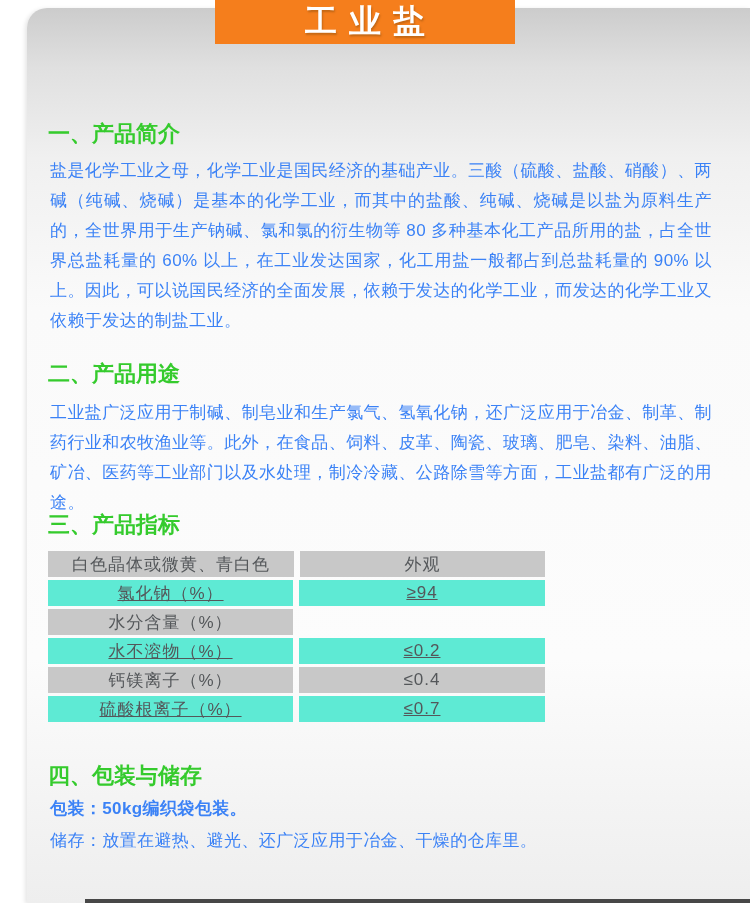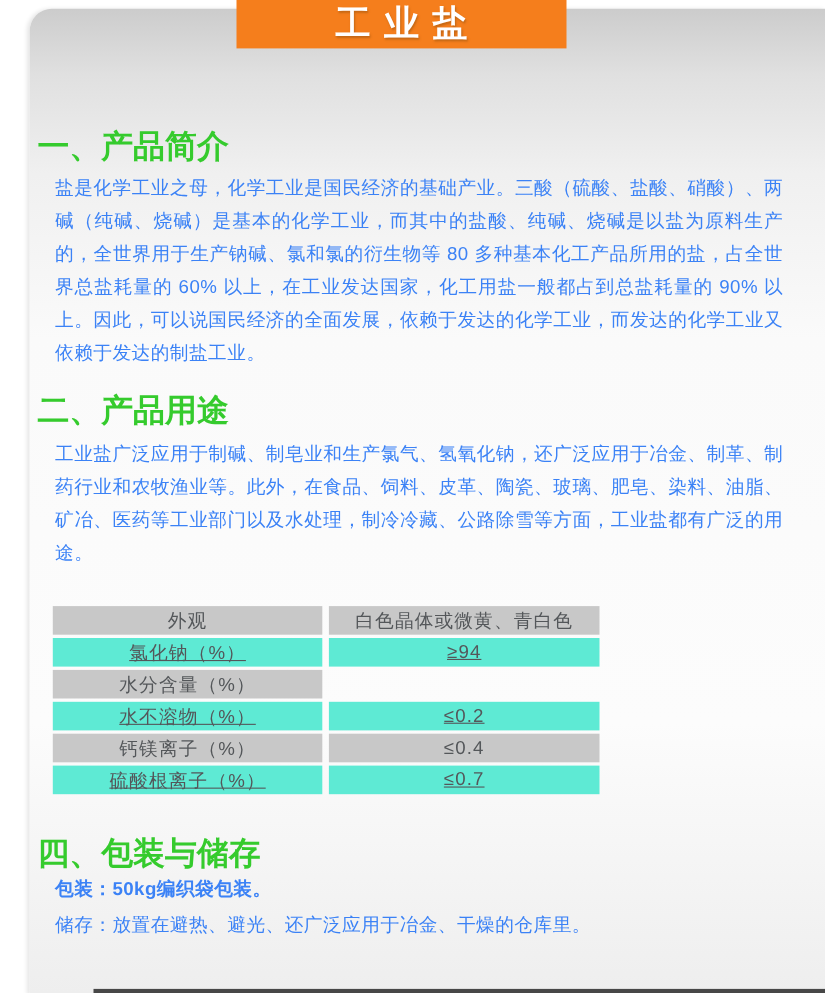--- a/index.html
+++ b/index.html
@@ -42,23 +42,23 @@
     font-size:32px;
     font-weight:bold;
     letter-spacing:12px;
     text-indent:12px;
     text-shadow:1px 2px 2px rgba(100,60,10,0.35);
     white-space:nowrap;
   }
 
   .sec-heading {
     position:absolute;
-    left:34px;
+    left:48px;
     color:#35cb2d;
-    font-size:29px;
+    font-size:22px;
     font-weight:bold;
     line-height:28px;
     white-space:nowrap;
     z-index:2;
   }
   .body-text {
     position:absolute;
     left:50px;
     width:662px;
     color:#3b82f6;
@@ -118,25 +118,26 @@
   <div class="banner">
     <span class="banner-title">工业盐</span>
   </div>
 
   <h2 class="sec-heading" id="h-intro">一、产品简介</h2>
   <p class="body-text" id="p-intro">盐是化学工业之母，化学工业是国民经济的基础产业。三酸（硫酸、盐酸、硝酸）、两碱（纯碱、烧碱）是基本的化学工业，而其中的盐酸、纯碱、烧碱是以盐为原料生产的，全世界用于生产钠碱、氯和氯的衍生物等 80 多种基本化工产品所用的盐，占全世界总盐耗量的 60% 以上，在工业发达国家，化工用盐一般都占到总盐耗量的 90% 以上。因此，可以说国民经济的全面发展，依赖于发达的化学工业，而发达的化学工业又依赖于发达的制盐工业。</p>
 
   <h2 class="sec-heading" id="h-uses">二、产品用途</h2>
   <p class="body-text" id="p-uses">工业盐广泛应用于制碱、制皂业和生产氯气、氢氧化钠，还广泛应用于冶金、制革、制药行业和农牧渔业等。此外，在食品、饲料、皮革、陶瓷、玻璃、肥皂、染料、油脂、矿冶、医药等工业部门以及水处理，制冷冷藏、公路除雪等方面，工业盐都有广泛的用途。</p>
 
+  <h2 class="sec-heading" id="h-specs">三、产品指标</h2>
 
   <div class="spec-table">
     <div class="spec-row shade-a">
+      <div class="spec-cell spec-value">白色晶体或微黄、青白色</div>
       <div class="spec-cell spec-label">外观</div>
-      <div class="spec-cell spec-value">白色晶体或微黄、青白色</div>
     </div>
     <div class="spec-row shade-b">
       <div class="spec-cell spec-label">氯化钠（%）</div>
       <div class="spec-cell spec-value">≥94</div>
     </div>
     <div class="spec-row shade-a">
       <div class="spec-cell spec-label">水分含量（%）</div>
     </div>
     <div class="spec-row shade-b">
       <div class="spec-cell spec-label">水不溶物（%）</div>

